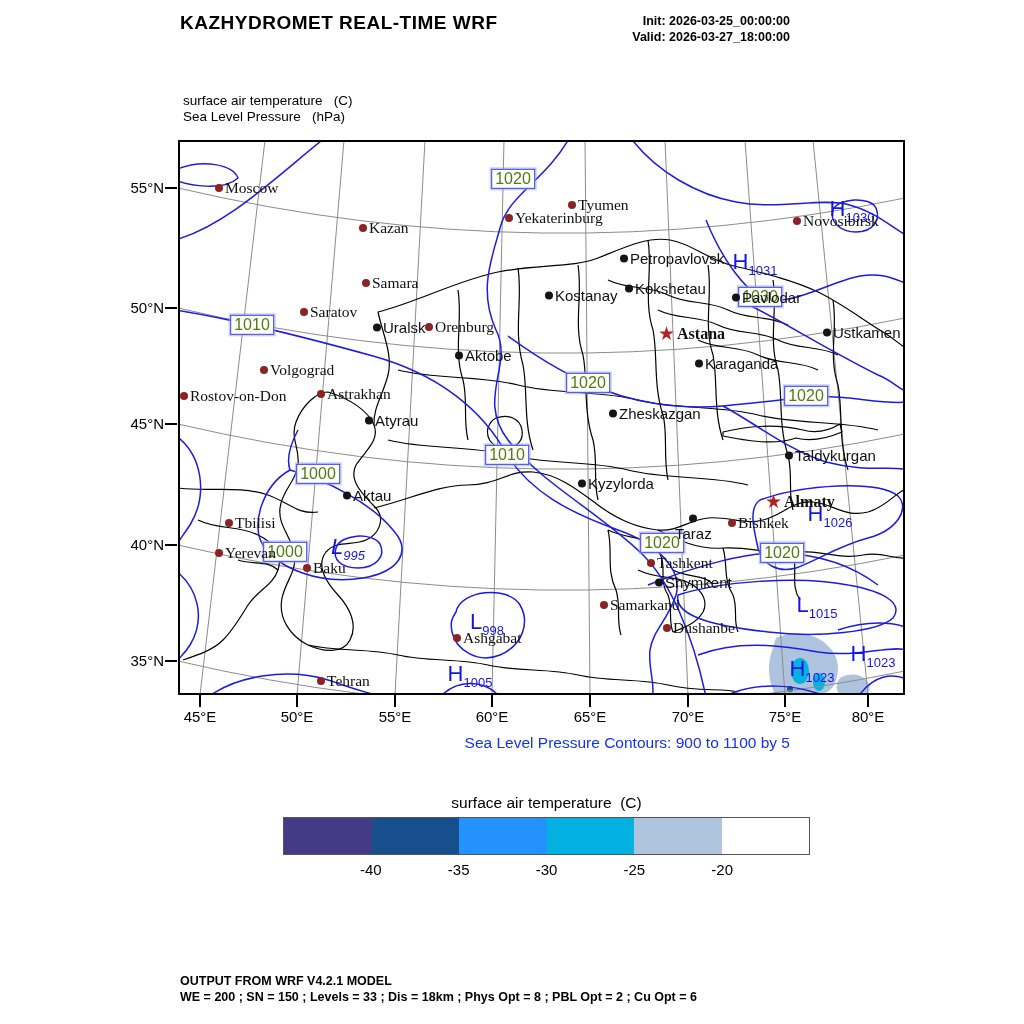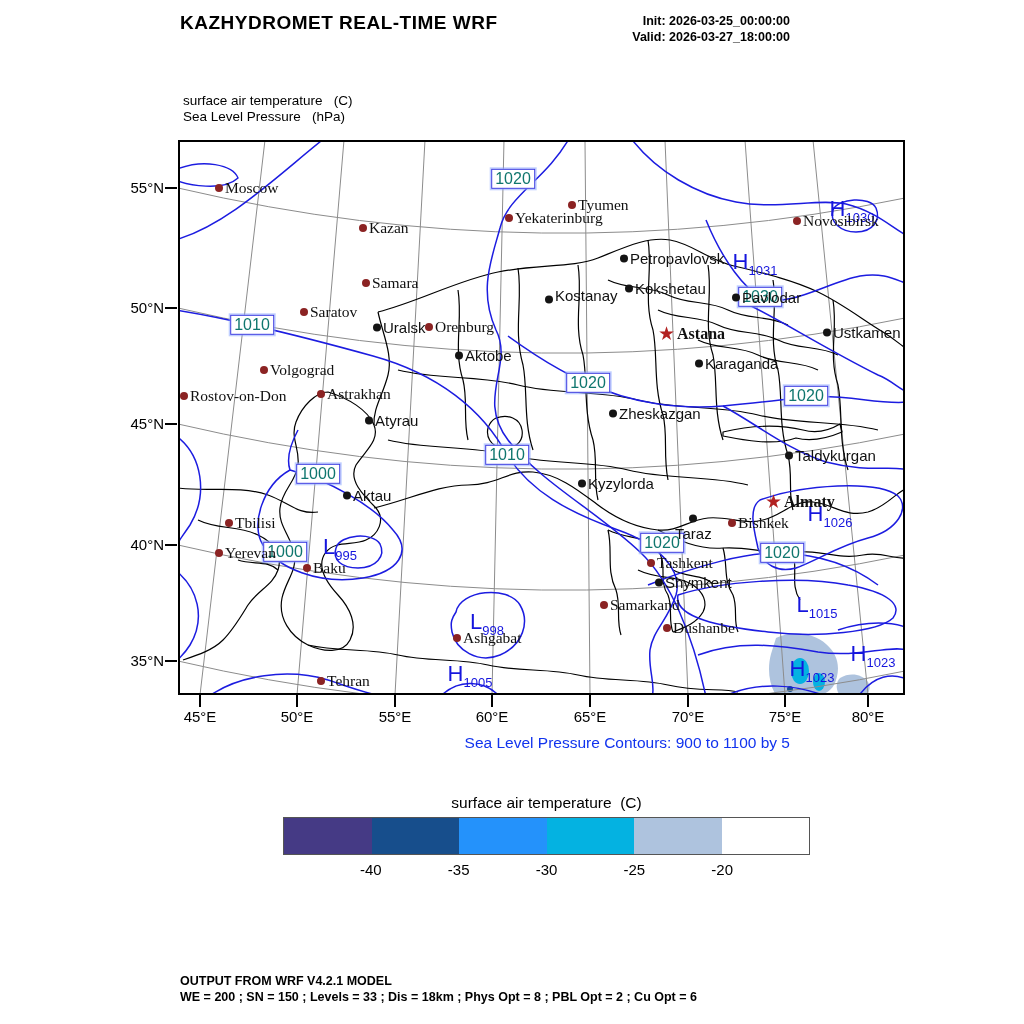--- a/index.html
+++ b/index.html
@@ -23,21 +23,21 @@
   .footer{left:180px;font-size:12.5px;font-weight:bold;}
   
   .city{position:absolute;white-space:nowrap;display:flex;align-items:center;gap:2px;transform:translate(-5px,-50%);z-index:6;}
   .city .dot{width:8px;height:8px;border-radius:50%;flex:0 0 auto;}
   .city.foreign .dot{background:#8b2323;}
   .city.kz .dot{background:#141414;}
   .city .clabel{font-size:15px;color:#101010;}
   .city.foreign .clabel{font-family:"Liberation Serif",serif;font-size:15.5px;}
   .city.capital .star{color:#b22222;font-size:19px;line-height:10px;flex:0 0 auto;}
   .city.capital .clabel{font-family:"Liberation Serif",serif;font-weight:bold;font-size:16px;}
-  .pbox{position:absolute;transform:translate(-50%,-50%);color:#0f766e;background:#fff;
+  .pbox{position:absolute;transform:translate(-50%,-50%);color:#4d7c0f;background:#fff;
         border:1.5px solid #3a3ae0;box-shadow:0 0 0 1.5px rgba(130,160,255,.5);
         font-size:16px;line-height:1.15;padding:0 3px;z-index:4;}
   .hl{position:absolute;transform:translate(-50%,-55%);color:#1515dd;font-size:22px;z-index:5;}
   .hl sub{font-size:13px;}
 </style>
 </head>
 <body>
 
 <div id="page">
 
@@ -171,21 +171,21 @@
       <div class="pbox" style="left: 588px; top: 383px;">1020</div>
       <div class="pbox" style="left: 806px; top: 396px;">1020</div>
       <div class="pbox" style="left: 507px; top: 455px;">1010</div>
       <div class="pbox" style="left: 318px; top: 474px;">1000</div>
       <div class="pbox" style="left: 662px; top: 543px;">1020</div>
       <div class="pbox" style="left: 285px; top: 552px;">1000</div>
       <div class="pbox" style="left: 782px; top: 553px;">1020</div>
       <div class="hl" style="left: 852px; top: 212px;">H<sub>1030</sub></div>
       <div class="hl" style="left: 755px; top: 265px;">H<sub>1031</sub></div>
       <div class="hl" style="left: 830px; top: 517px;">H<sub>1026</sub></div>
-      <div class="hl" style="left: 340px; top: 550px;">L<sub>995</sub></div>
+      <div class="hl" style="left: 348px; top: 550px; font-style: italic;">L<sub>995</sub></div>
       <div class="hl" style="left: 817px; top: 608px;">L<sub>1015</sub></div>
       <div class="hl" style="left: 487px; top: 625px;">L<sub>998</sub></div>
       <div class="hl" style="left: 873px; top: 657px;">H<sub>1023</sub></div>
       <div class="hl" style="left: 812px; top: 672px;">H<sub>1023</sub></div>
       <div class="hl" style="left: 470px; top: 677px;">H<sub>1005</sub></div>
       <div class="city foreign" style="left: 220px; top: 188px;">
         <span class="dot"></span>
         <span class="clabel">Moscow</span>
       </div>
       <div class="city foreign" style="left: 364px; top: 228px;">
@@ -265,21 +265,21 @@
         <span class="clabel">Tehran</span>
       </div>
       <div class="city kz" style="left: 378px; top: 327px;">
         <span class="dot"></span>
         <span class="clabel">Uralsk</span>
       </div>
       <div class="city kz" style="left: 460px; top: 355px;">
         <span class="dot"></span>
         <span class="clabel">Aktobe</span>
       </div>
-      <div class="city kz" style="left: 550px; top: 295px; align-items: flex-end;">
+      <div class="city kz" style="left: 550px; top: 295px;">
         <span class="dot"></span>
         <span class="clabel">Kostanay</span>
       </div>
       <div class="city kz" style="left: 625px; top: 258px;">
         <span class="dot"></span>
         <span class="clabel">Petropavlovsk</span>
       </div>
       <div class="city kz" style="left: 630px; top: 288px;">
         <span class="dot"></span>
         <span class="clabel">Kokshetau</span>

